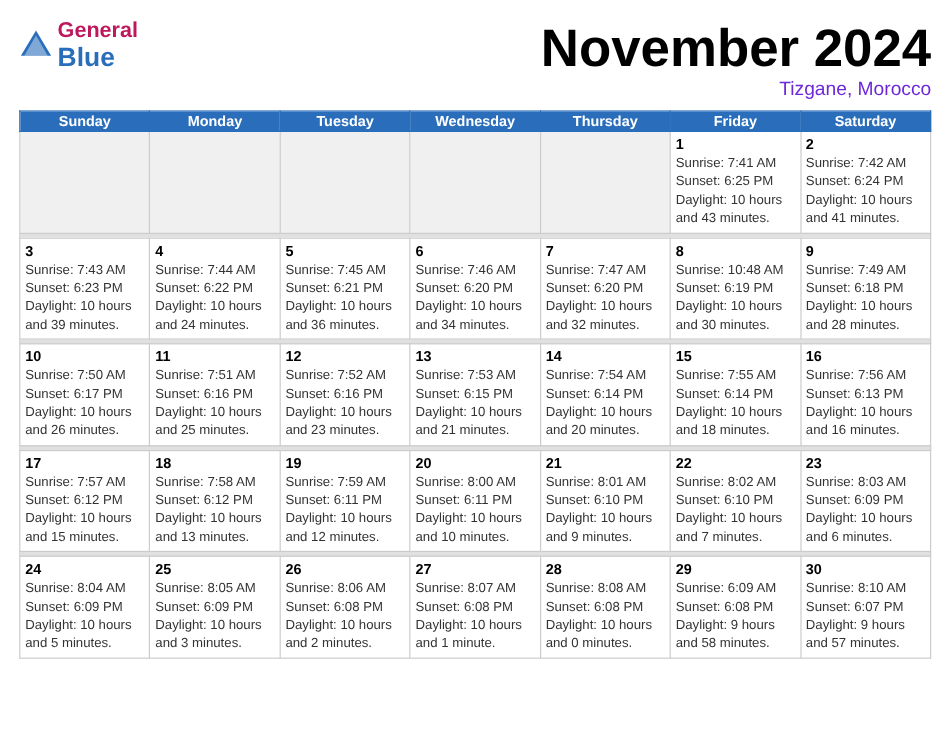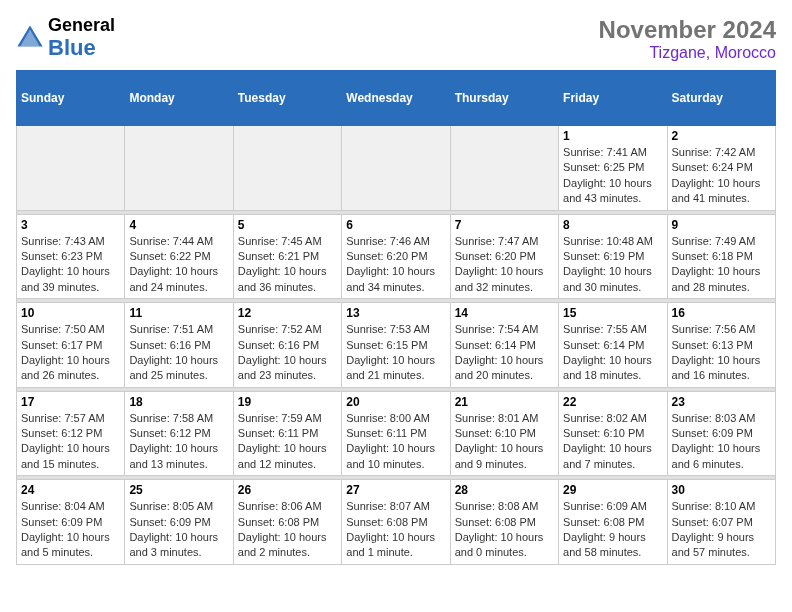--- a/index.html
+++ b/index.html
@@ -28,39 +28,39 @@
     }
     .logo-icon {
       width: 28px;
       height: 28px;
       margin-right: 2px;
     }
     .title-area {
       text-align: right;
     }
     .month-title {
-      font-size: 24px;
+      font-size: 44px;
       font-weight: bold;
-      color: #737373;
+      color: #000000;
       text-align: right;
     }
     .location {
       font-size: 16px;
       color: #6d28d9;
     }
     .calendar {
       width: 100%;
       border-collapse: collapse;
       font-size: 11px;
     }
     .calendar th {
       background-color: #2a6ebb;
       color: white;
-      padding: 20px 4px;
-      text-align: left;
+      padding: 1px 4px;
+      text-align: center;
       font-size: 12px;
       border: 1px solid #2a6ebb;
     }
     .calendar td {
       border: 1px solid #ccc;
       vertical-align: top;
       padding: 3px 4px;
       height: 82px;
       width: 108px;
       background: #fff;
@@ -90,21 +90,21 @@
 <body>
 
 <div>
   <div class="header">
     <div class="logo">
       <svg class="logo-icon" viewBox="0 0 40 40">
         <polygon points="20,2 38,32 2,32" fill="#2a6ebb"></polygon>
         <polygon points="20,8 34,32 6,32" fill="white" opacity="0.4"></polygon>
       </svg>
       <div class="logo-text">
-        <span style="font-size:18px;font-weight:bold;color:#000000;">General</span>
+        <span style="font-size:18px;font-weight:bold;color:#be185d;">General</span>
         <span style="font-size:22px;font-weight:bold;color:#2a6ebb;">Blue</span>
       </div>
     </div>
     <div class="title-area">
       <div class="month-title">November 2024</div>
       <div class="location">Tizgane, Morocco</div>
     </div>
   </div>
 
   <table class="calendar">

